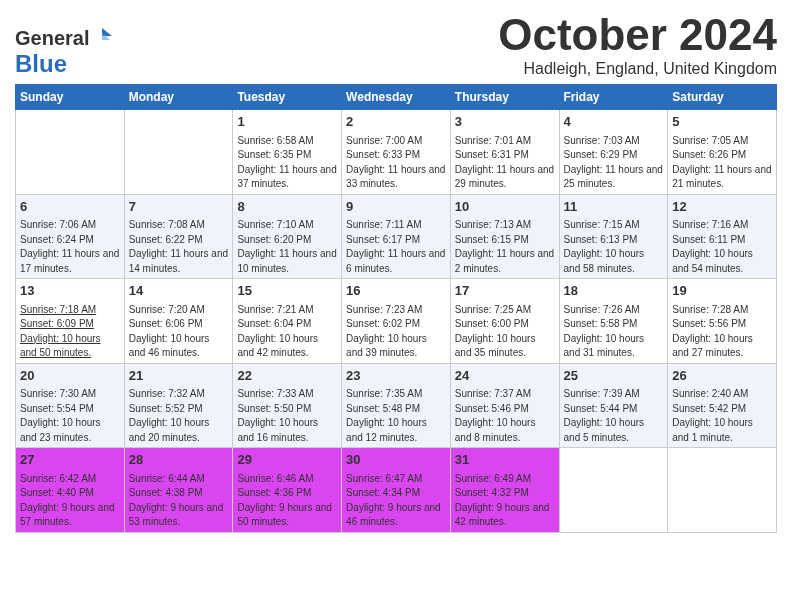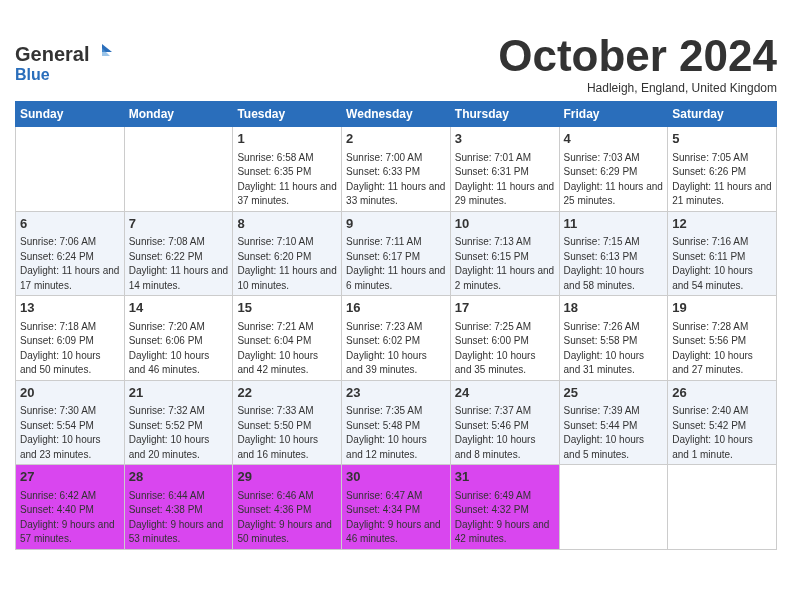--- a/index.html
+++ b/index.html
@@ -6,43 +6,42 @@
     body {
       font-family: Arial, sans-serif;
       background: #fff;
       width: 792px;
       min-height: 612px;
       padding: 10px 15px 15px 15px;
     }
     .header-area {
       display: flex;
       justify-content: space-between;
-      align-items: center;
+      align-items: flex-end;
       margin-bottom: 6px;
-      margin-top: 21px;
     }
     .logo {
       display: flex;
       flex-direction: column;
       align-items: flex-start;
     }
     .logo-line {
       display: flex;
       align-items: center;
     }
     .title-area {
       text-align: right;
     }
     .main-title {
       font-size: 44px;
       font-weight: bold;
       color: #333;
     }
     .subtitle {
-      font-size: 12px;
+      font-size: 16px;
       color: #333;
       font-weight: normal;
     }
     table {
       width: 100%;
       border-collapse: collapse;
       font-size: 10.5px;
     }
     thead tr th {
       background-color: #2a6ebb;
@@ -87,21 +86,21 @@
     <div class="logo-line">
       <span style="font-size:20px;font-weight:bold;color:#333;">General</span>
       <span style="display:inline-block;margin-left:3px;">
         <svg width="22" height="20" viewBox="0 0 22 20">
           <polygon points="10,2 20,10 10,10" fill="#2a6ebb"></polygon>
           <polygon points="10,6 18,14 10,14" fill="#5a9edb" opacity="0.6"></polygon>
         </svg>
       </span>
     </div>
     <div>
-      <span style="font-size:16px;font-weight:bold;color:#2a6ebb;">Blue</span>
+      <span style="font-size:24px;font-weight:bold;color:#2a6ebb;">Blue</span>
     </div>
   </div>
   <div class="title-area">
     <div class="main-title">October 2024</div>
     <div class="subtitle">Hadleigh, England, United Kingdom</div>
   </div>
 </div>
 
 <table>
   <thead>
@@ -152,21 +151,21 @@
 Sunset: 6:15 PM
 Daylight: 11 hours and 2 minutes.</span></td>
         <td><span class="day-number">11</span><span class="day-info" style="white-space: pre-line;">Sunrise: 7:15 AM
 Sunset: 6:13 PM
 Daylight: 10 hours and 58 minutes.</span></td>
         <td><span class="day-number">12</span><span class="day-info" style="white-space: pre-line;">Sunrise: 7:16 AM
 Sunset: 6:11 PM
 Daylight: 10 hours and 54 minutes.</span></td>
       </tr>
       <tr style="background: rgb(255, 255, 255);">
-        <td><span class="day-number">13</span><span class="day-info" style="white-space: pre-line;">Sunrise: 7:18 AM
+        <td><span class="day-number">13</span><span class="day-info" style="white-space: pre-line; text-decoration: underline;">Sunrise: 7:18 AM
 Sunset: 6:09 PM
 Daylight: 10 hours and 50 minutes.</span></td>
         <td><span class="day-number">14</span><span class="day-info" style="white-space: pre-line;">Sunrise: 7:20 AM
 Sunset: 6:06 PM
 Daylight: 10 hours and 46 minutes.</span></td>
         <td><span class="day-number">15</span><span class="day-info" style="white-space: pre-line;">Sunrise: 7:21 AM
 Sunset: 6:04 PM
 Daylight: 10 hours and 42 minutes.</span></td>
         <td><span class="day-number">16</span><span class="day-info" style="white-space: pre-line;">Sunrise: 7:23 AM
 Sunset: 6:02 PM

